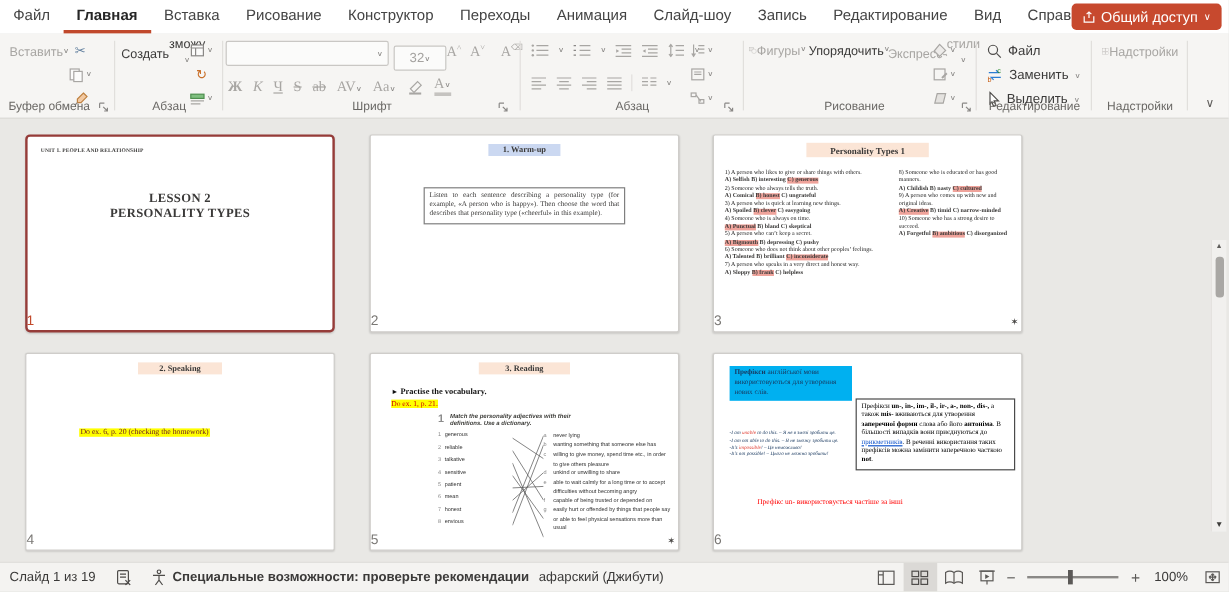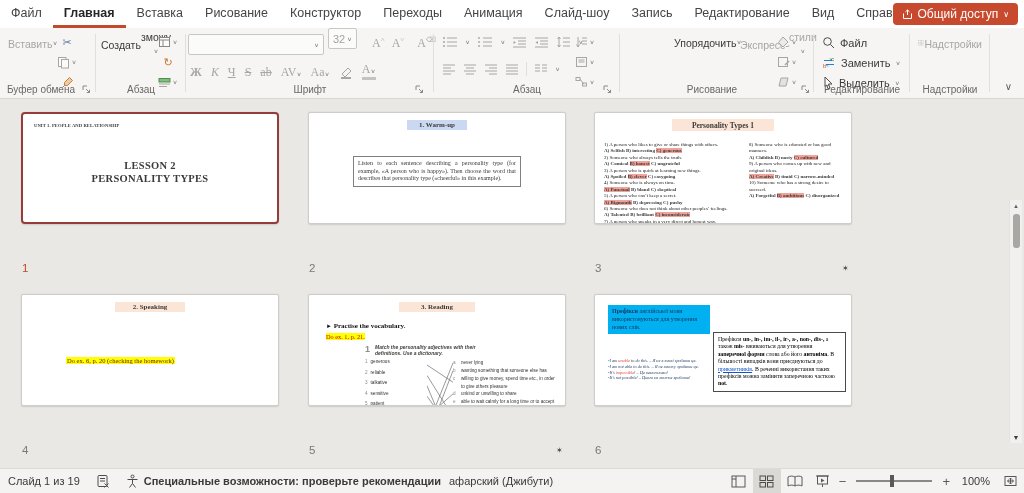--- a/index.html
+++ b/index.html
@@ -28,21 +28,21 @@
   .minibtn { width:26px; height:18px; display:flex; align-items:center; justify-content:center; gap:1px; }
   .combo { position:absolute; height:21px; border:1px solid #C9C7C4; border-radius:2px; background:#FBFBFA; display:flex; align-items:center; justify-content:space-between; padding:0 4px; font-size:11px; color:#A5A3A0; }
   .fontchip { font-size:12px; color:#A8A6A3; font-family:"Liberation Serif", serif; }
   .row-icons { position:absolute; display:flex; gap:7px; align-items:center; }
   .ribbon svg { display:block; }
   .editrow { position:absolute; display:flex; align-items:center; gap:5px; font-size:11px; color:#3B3A39; white-space:nowrap; }
   .collapse { position:absolute; right:12px; bottom:6px; color:#605E5C; font-size:10px; }
 
   
   .sorter { position:absolute; top:100px; left:0; right:0; bottom:25px; }
-  .slide { position:absolute; width:258px; height:112px; background:#FFFFFF; border:1px solid #CFCDCA; border-radius:2px; font-family:"Liberation Serif", serif; overflow:hidden; box-shadow:0 .5px 1.5px rgba(0,0,0,.12); }
+  .slide { position:absolute; width:258px; height:165px; background:#FFFFFF; border:1px solid #CFCDCA; border-radius:2px; font-family:"Liberation Serif", serif; overflow:hidden; box-shadow:0 .5px 1.5px rgba(0,0,0,.12); }
   .slide.selected { border:2px solid #963C39; border-radius:4px; }
   .snum { position:absolute; font-size:11.5px; color:#7A7875; }
   .snum.sel { color:#C2492B; }
   .sstar { position:absolute; font-size:8px; color:#4A4846; }
 
   .peach { display:inline-block; background:#FBE5D6; font-weight:700; }
   .bluehl { display:inline-block; background:#CBD8F1; font-weight:700; }
 
   
   .s1-unit { position:absolute; top:9px; left:11px; font-size:4.6px; font-weight:700; letter-spacing:.1px; }
@@ -197,21 +197,21 @@
     </div>
     <div class="glabel">Абзац</div>
     <div class="gsep" style="right:0;"></div>
   </div>
 
   <div class="group" style="left:186px;width:248px;">
     <div class="combo" style="left:2px;top:6px;width:136px;">
         <span></span>
         <span class="chev">∨</span>
       </div>
-    <div class="combo" style="left:142px;top:0;width:29px;">
+    <div class="combo" style="left:142px;top:10px;width:44px;justify-content:center;">
         <span>32</span>
         <span class="chev">∨</span>
       </div>
     <div class="row-icons" style="left:186px;top:8px;">
       <span class="fontchip"><span>А</span><sup style="font-size:7px;">˄</sup></span>
       <span class="fontchip"><span>А</span><sup style="font-size:7px;">˅</sup></span>
       <span class="fontchip" style="margin-left:6px;"><span>А</span><sup style="font-size:7px;">⌫</sup></span>
     </div>
     <div class="row-icons" style="left:4px;top:36px;gap:9px;">
       <span class="fontchip" style="font-weight:700;">Ж</span>
@@ -330,20 +330,28 @@
     </div>
     <svg class="launcher" style="right:8px;" width="9" height="9" viewBox="0 0 9 9">
         <path d="M1 1v4M1 1h4" fill="none" stroke="#8A8886"></path>
         <path d="M4 4l3.5 3.5M7.5 4.8v2.7H4.8" fill="none" stroke="#8A8886"></path>
       </svg>
     <div class="glabel">Абзац</div>
     <div class="gsep" style="right:0;"></div>
   </div>
 
   <div class="group" style="left:620px;width:194px;">
+    <div class="bigbtn disabled" style="left:4px;width:48px;">
+      <svg width="23" height="22" viewBox="0 0 23 22">
+          <rect x="2" y="2.5" width="12" height="10" fill="#E9E7E5" stroke="#B3B1AE"></rect>
+          <circle cx="15" cy="13.5" r="6.5" fill="#F6F5F3" stroke="#B3B1AE"></circle>
+        </svg>
+      <span class="lbl">Фигуры</span>
+      <span class="chev">∨</span>
+    </div>
     <div class="bigbtn" style="left:54px;width:66px;">
       <svg width="23" height="22" viewBox="0 0 23 22">
           <rect x="3" y="2.5" width="11" height="11" fill="#F8C473" stroke="#D09238"></rect>
           <rect x="9" y="8.5" width="10" height="10" fill="#FDFDFC" stroke="#8A8886"></rect>
         </svg>
       <span class="lbl">Упорядочить</span>
       <span class="chev">∨</span>
     </div>
     <div class="bigbtn disabled" style="left:120px;width:52px;">
       <svg width="22" height="22" viewBox="0 0 22 22">

